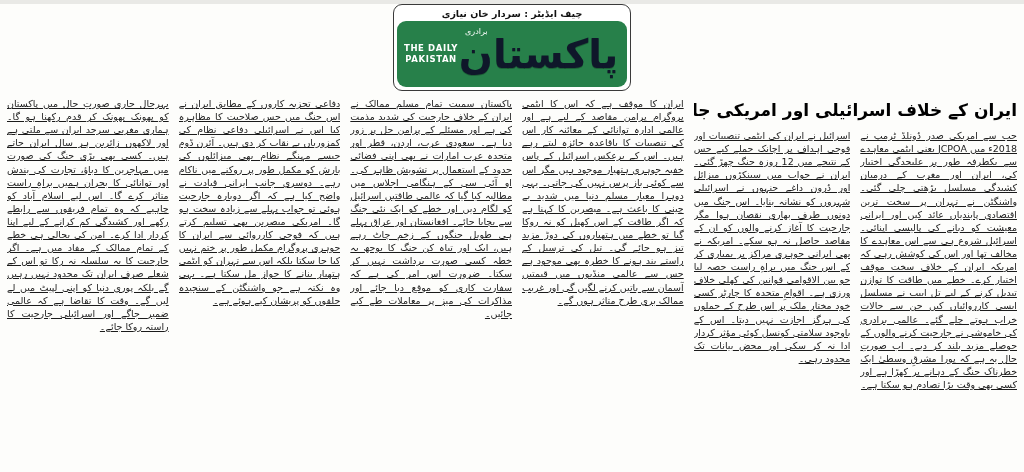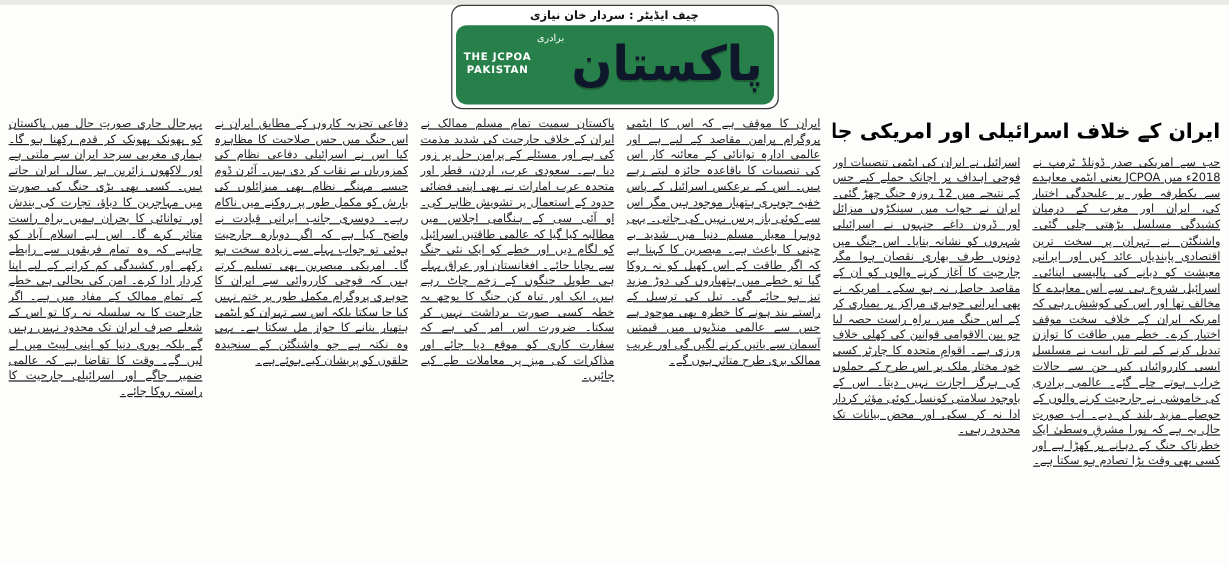--- a/index.html
+++ b/index.html
@@ -7,21 +7,21 @@
     width:1024px;height:472px;overflow:hidden;
     background:#e9e9e6;
     font-family:"DejaVu Sans","Liberation Sans",sans-serif;
   }
   .page{
     position:relative;width:1024px;height:472px;
     background:#fdfdfb;color:#141414;
   }
   
   .masthead{
-    width:273px;margin:4px auto 6px auto;
+    width:238px;margin:4px auto 6px auto;
     border:1.5px solid #3a3a3a;border-radius:9px;
     padding:2px 3px 3px 3px;background:#ffffff;
     box-sizing:border-box;
   }
   .masthead-topline{
     direction:rtl;text-align:center;
     font-size:9.5px;font-weight:bold;color:#111;
     padding:1px 2px 2px 2px;white-space:nowrap;overflow:hidden;
   }
   .masthead-logo{
@@ -65,21 +65,21 @@
 </style>
 </head>
 <body>
 
 <div class="page">
 
   <div class="masthead">
     <div class="masthead-topline">چیف ایڈیٹر : سردار خان نیازی</div>
     <div class="masthead-logo" id="masthead-logo" style="background: rgb(39, 128, 74);">
       <div class="english-title">
-        <span>THE JCPOA</span><br>
+        <span>THE DAILY</span><br>
         <span>PAKISTAN</span>
       </div>
       <div class="daily-label">برادری</div>
       <div class="urdu-title">پاکستان</div>
     </div>
   </div>
 
   <div class="body-area">
 
     <div class="right-block">

